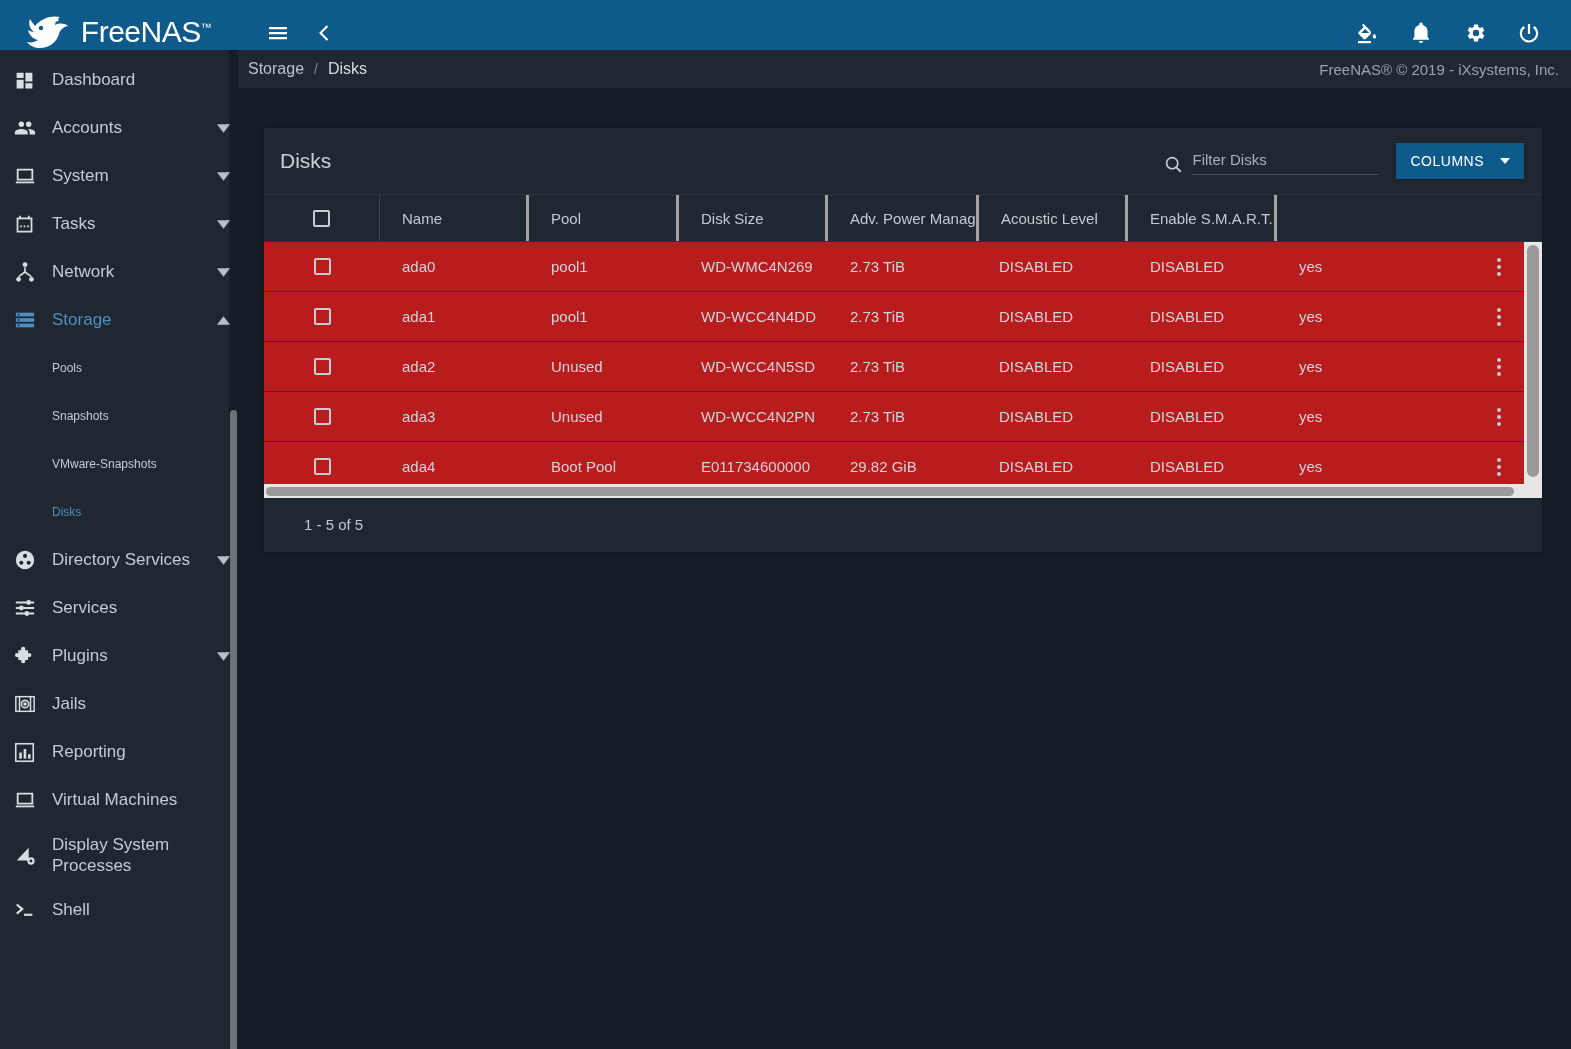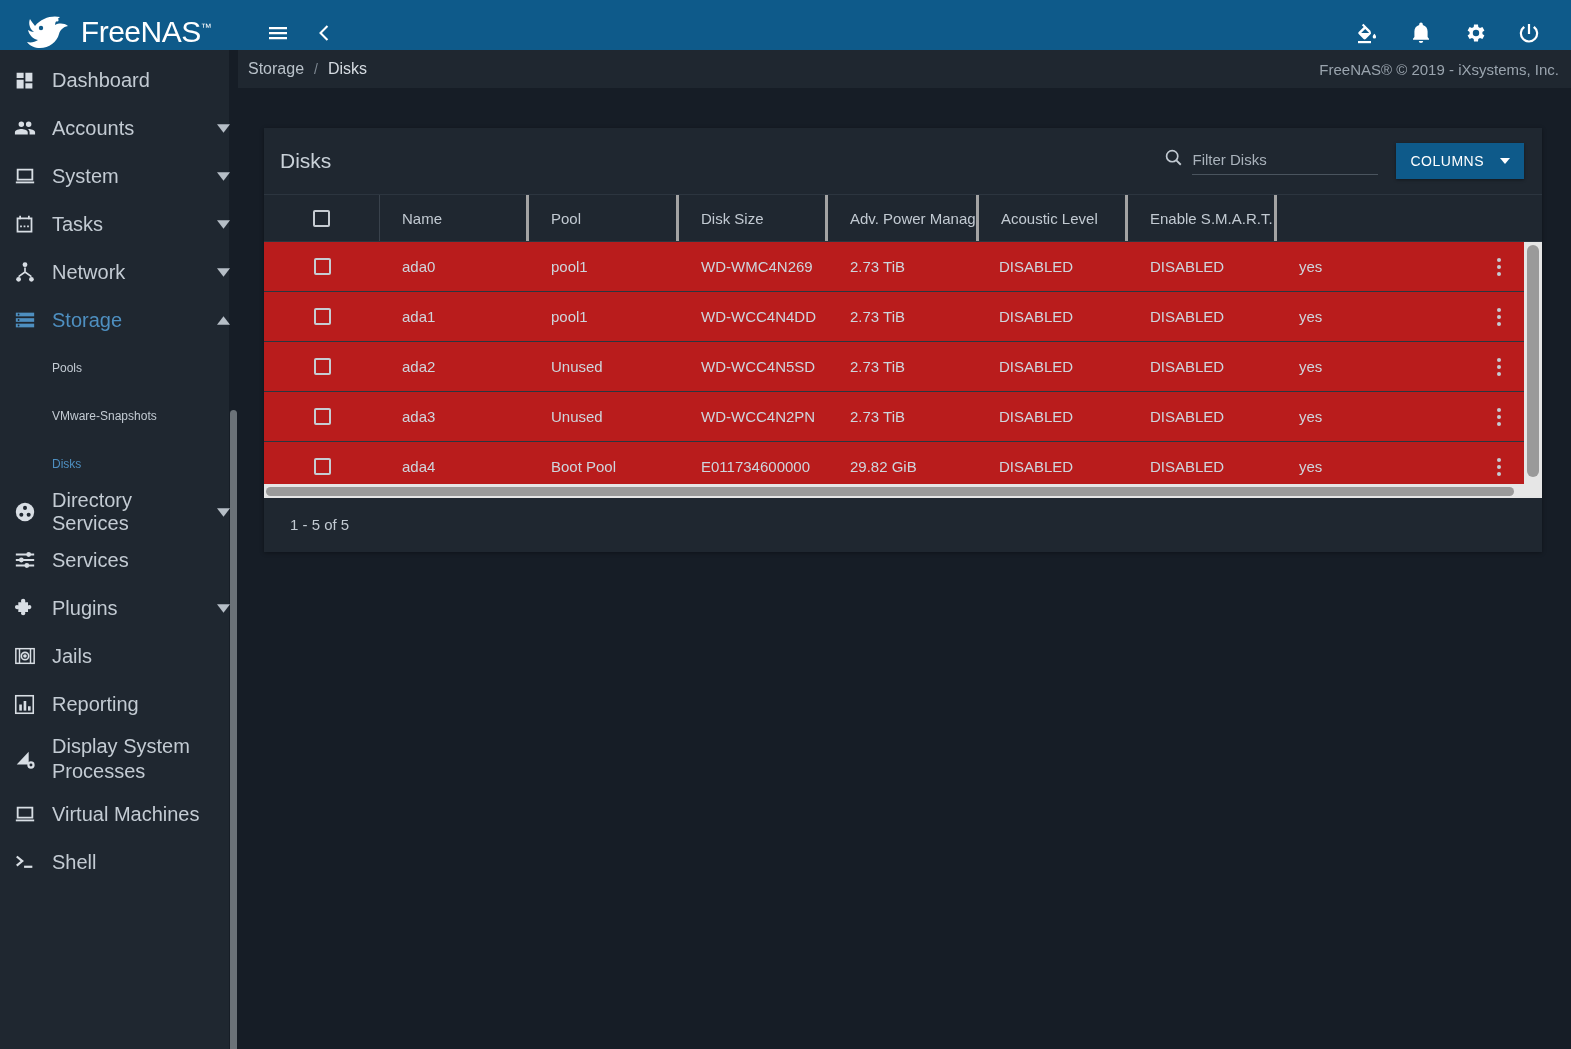--- a/index.html
+++ b/index.html
@@ -53,21 +53,21 @@
   .sidebar-inner {
     position: absolute; top: -30px; left: 0; width: 238px;
   }
   .user-row {
     height: 36px; display: flex; align-items: center;
     padding-left: 96px; gap: 8px; color: #6f7b87; font-size: 19px;
   }
   .nav-item {
     height: 48px; display: flex; align-items: center;
     padding-left: 14px; cursor: pointer;
-    color: #c3cbd3; font-size: 20px;
+    color: #c3cbd3; font-size: 17px;
   }
   .nav-ico {
     width: 38px; min-width: 38px; display: flex;
     align-items: center; justify-content: flex-start;
     color: #d8dee4;
   }
   .nav-label { flex: 1; line-height: 1.15; }
   .nav-item.active > .nav-label,
   .nav-item.active > .nav-ico { color: #4e8fc0; }
   .nav-caret {
@@ -123,21 +123,21 @@
     box-shadow: 0 1px 4px rgba(0,0,0,.35);
   }
   .card-head {
     height: 66px; display: flex; align-items: center;
     padding: 0 18px 0 16px;
   }
   .card-title { color: #c9d1d8; font-size: 21px; }
   .head-tools {
     margin-left: auto; display: flex; align-items: center; gap: 18px;
   }
-  .filter-wrap { display: flex; align-items: flex-start; gap: 8px; }
+  .filter-wrap { display: flex; align-items: flex-end; gap: 8px; }
   .search-ico { color: #c2cad2; display: flex; }
   .filter-input {
     width: 186px; background: transparent; border: none;
     border-bottom: 1px solid #4a545e;
     color: #d7dde3; font-size: 15px; padding: 4px 0 6px 0;
     font-family: "Liberation Sans", sans-serif; outline: none;
   }
   .filter-input::placeholder { color: #a9b2bb; }
   .columns-btn {
     background: #0e5a8a; border: none; cursor: pointer;
@@ -219,21 +219,21 @@
   .h-track {
     position: absolute; left: 0; bottom: 0; width: 1278px; height: 14px;
     background: #e6e6e6;
   }
   .h-thumb {
     position: absolute; left: 2px; top: 3px; width: 1248px; height: 9px;
     background: #9a9a9a; border-radius: 6px;
   }
   .tbl-foot {
     height: 52px; display: flex; align-items: center;
-    padding-left: 26px; color: #c2cad2; font-size: 15px;
+    padding-left: 40px; color: #c2cad2; font-size: 15px;
   }
 </style>
 </head>
 <body>
 
 <div class="topbar">
   <div class="brand">
     <svg class="brand-logo" viewBox="0 0 46 40">
       <path fill="#ffffff" d="M8 13c6-8 17-11 25-9 -3 2 -5 5 -5 8 4-2 9-2 13 1 -5 1 -8 4 -9 8 -2 8 -10 14 -19 14 -5 0 -10-2 -13-6 4 1 8 0 11-2 -5-1 -9-5 -10-10 2 1 4 2 6 2 -4-3 -6-8 -4-13 1 2 3 4 5 7z"></path>
       <circle cx="30" cy="7" r="1.6" fill="#ffffff"></circle>
@@ -381,20 +381,23 @@
         <svg width="13" height="9" viewBox="0 0 14 9">
             <path fill="currentColor" d="M0 9h14L7 0z"></path>
           </svg>
       </span>
     </div>
 
     <div class="sub-item">
       <span>Pools</span>
     </div>
     <div class="sub-item">
+      <span>Snapshots</span>
+    </div>
+    <div class="sub-item">
       <span>VMware-Snapshots</span>
     </div>
     <div class="sub-item active">
       <span>Disks</span>
     </div>
 
     <div class="nav-item">
       <span class="nav-ico">
         <svg width="22" height="22" viewBox="0 0 24 24">
             <circle cx="12" cy="12" r="10" fill="currentColor"></circle>
@@ -458,40 +461,40 @@
             <rect x="2" y="2" width="20" height="20" fill="none" stroke="currentColor" stroke-width="1.8"></rect>
             <rect x="6" y="12" width="3" height="7" fill="currentColor"></rect>
             <rect x="11" y="8" width="3" height="11" fill="currentColor"></rect>
             <rect x="16" y="14" width="3" height="5" fill="currentColor"></rect>
           </svg>
       </span>
       <span class="nav-label">Reporting</span>
       <span class="nav-caret"></span>
     </div>
 
+    <div class="nav-item">
+      <span class="nav-ico">
+        <svg width="22" height="22" viewBox="0 0 24 24">
+            <path fill="none" stroke="currentColor" stroke-width="2" d="M4 5h16v11H4z"></path>
+            <rect x="2" y="18" width="20" height="2" fill="currentColor"></rect>
+          </svg>
+      </span>
+      <span class="nav-label">Virtual Machines</span>
+      <span class="nav-caret"></span>
+    </div>
+
     <div class="nav-item tall">
       <span class="nav-ico">
         <svg width="22" height="22" viewBox="0 0 24 24">
             <path fill="currentColor" d="M3 18 16 4v14z"></path>
             <circle cx="18.5" cy="18.5" r="4" fill="currentColor"></circle>
             <circle cx="18.5" cy="18.5" r="1.6" fill="#1f2730"></circle>
           </svg>
       </span>
       <span class="nav-label">Display System Processes</span>
-      <span class="nav-caret"></span>
-    </div>
-
-    <div class="nav-item">
-      <span class="nav-ico">
-        <svg width="22" height="22" viewBox="0 0 24 24">
-            <path fill="none" stroke="currentColor" stroke-width="2" d="M4 5h16v11H4z"></path>
-            <rect x="2" y="18" width="20" height="2" fill="currentColor"></rect>
-          </svg>
-      </span>
-      <span class="nav-label">Virtual Machines</span>
       <span class="nav-caret"></span>
     </div>
 
     <div class="nav-item">
       <span class="nav-ico">
         <svg width="22" height="22" viewBox="0 0 24 24">
             <path fill="none" stroke="currentColor" stroke-width="2.4" d="m3 6 6 5-6 5"></path>
             <rect x="11" y="16" width="9" height="2.4" fill="currentColor"></rect>
           </svg>
       </span>

